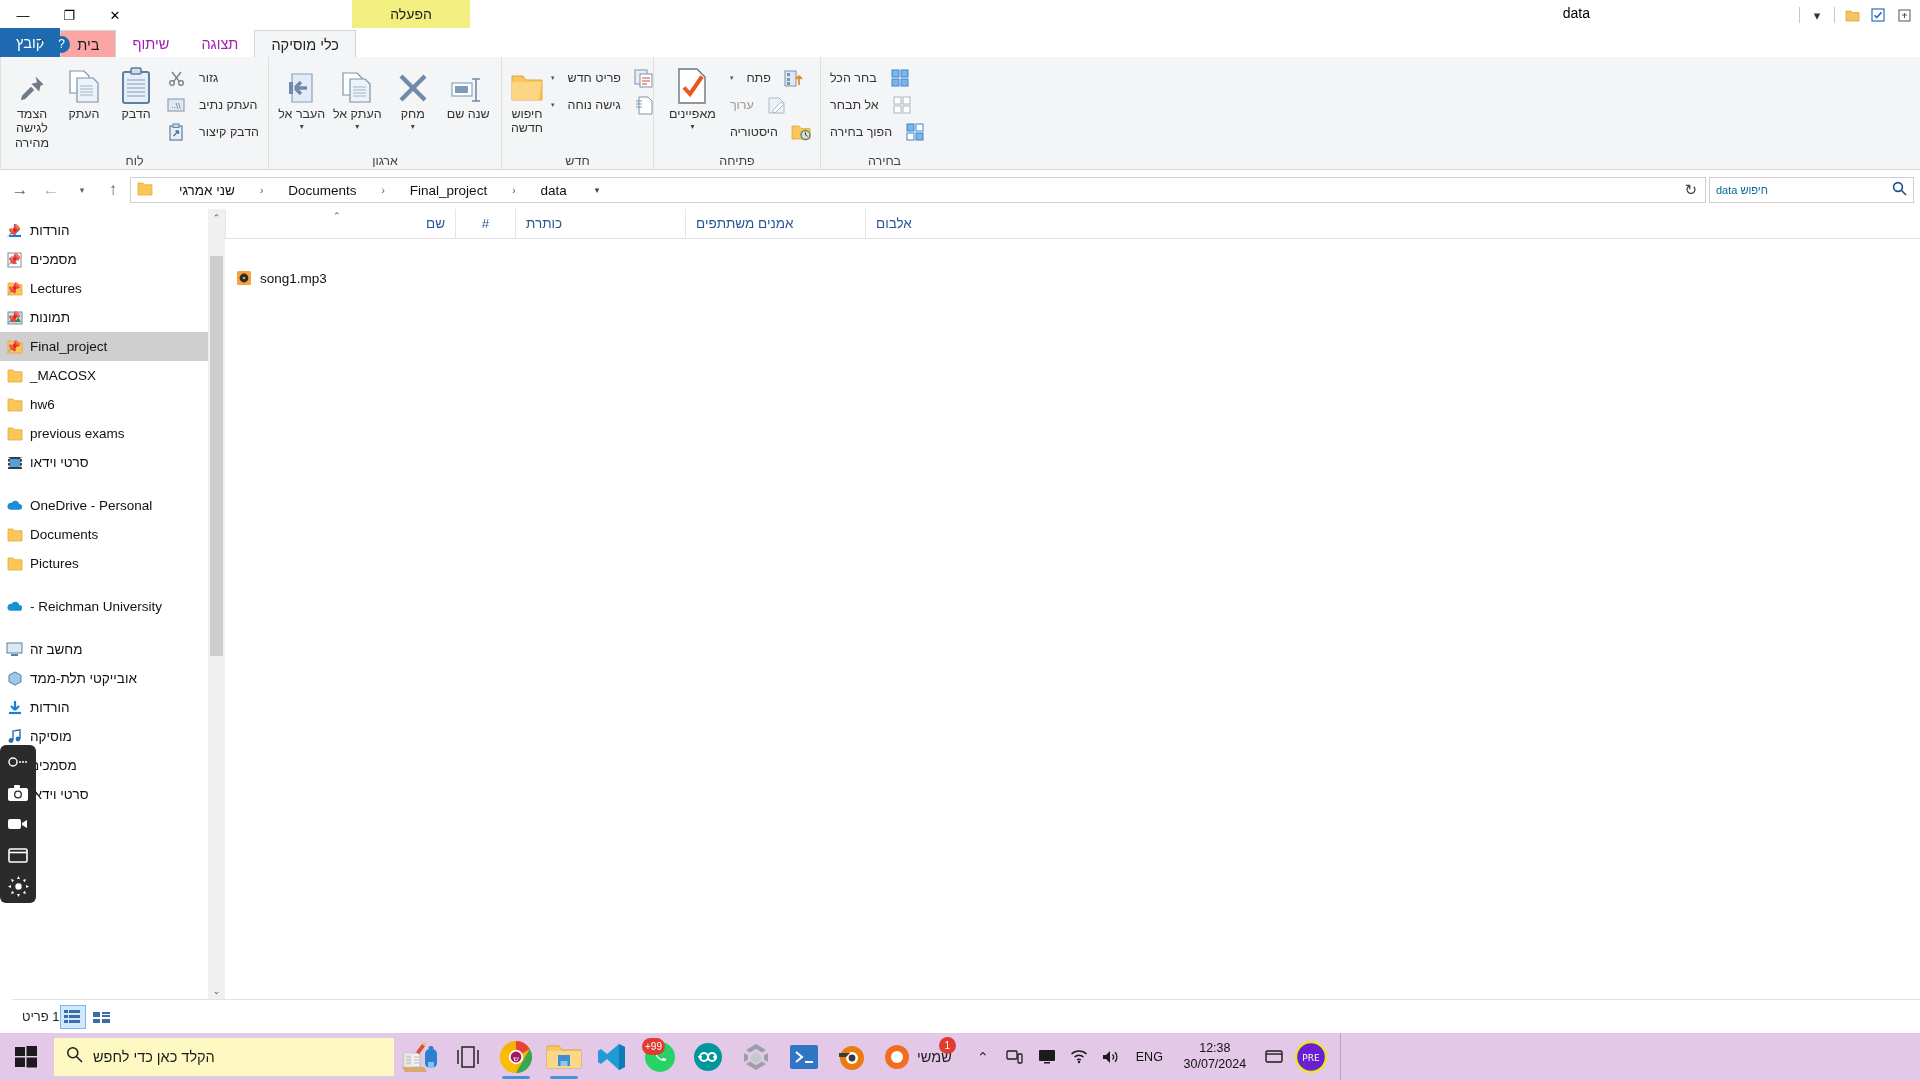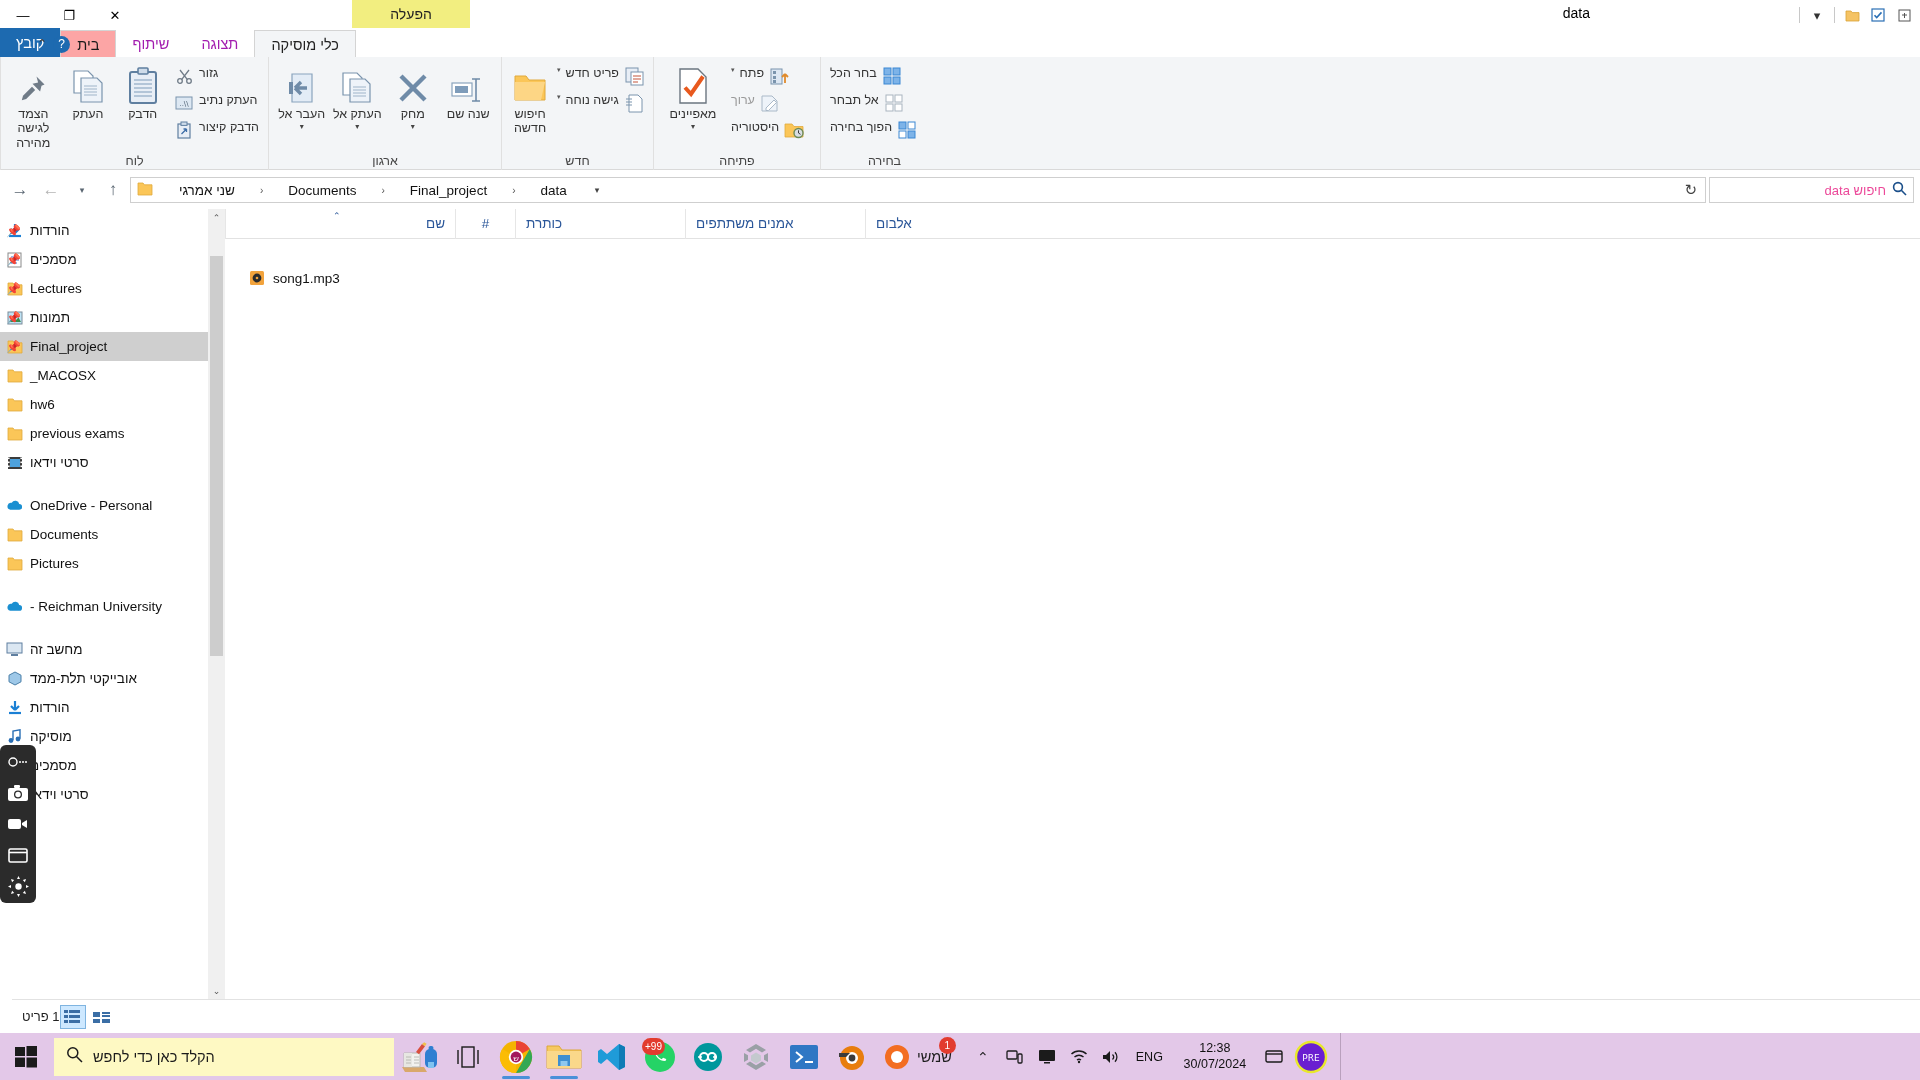--- a/index.html
+++ b/index.html
@@ -94,21 +94,21 @@
     align-items: center; padding-top: 4px; gap: 2px;
   }
   .bigbtn .ico { height: 40px; display: flex; align-items: flex-end; justify-content: center; }
   .bigbtn .lbl {
     font-size: 12.5px; color: #333; text-align: center; line-height: 1.15;
     max-width: 62px; word-wrap: break-word;
   }
   .bigbtn .caret { font-size: 8px; color: #444; line-height: 1; }
   .smallcol { display: flex; flex-direction: column; justify-content: flex-start; padding-top: 5px; gap: 3px; }
   .smallbtn {
-    display: flex; flex-direction: row-reverse; align-items: flex-start; gap: 5px;
+    display: flex; flex-direction: row-reverse; align-items: center; gap: 13px;
     height: 24px; padding: 0 3px; font-size: 12.5px; color: #333; white-space: nowrap;
   }
   .smallbtn .ico { width: 20px; height: 20px; display: flex; align-items: center; justify-content: center; }
   .smallbtn.disabled { color: #9a9a9a; }
   .smallbtn .caret { font-size: 7px; color: #555; }
 
   
   .ico svg { display: block; }
 
   
@@ -128,21 +128,21 @@
     min-width: 0;
   }
   .crumb { font-size: 13.5px; color: #111; padding: 0 4px; white-space: nowrap; }
   .crumb-sep { font-size: 10px; color: #555; padding: 0 1px; }
   .addr-caret { margin-right: auto; font-size: 9px; color: #444; padding: 0 4px; }
   .refresh { font-size: 15px; color: #444; padding: 0 4px; }
   .searchbox {
     width: 205px; height: 26px; border: 1px solid #cfcfcf; background: #fff;
     display: flex; flex-direction: row-reverse; align-items: center; padding: 0 6px; gap: 6px;
   }
-  .searchbox .ph { font-size: 13px; color: #ec4899; flex: 1; text-align: right; }
+  .searchbox .ph { font-size: 11px; color: #0369a1; flex: 1; text-align: left; }
 
   
   .main {
     position: absolute; top: 209px; left: 0; width: 1920px; height: 790px;
     display: flex; flex-direction: row-reverse; background: #fff;
   }
 
   
   .navpane {
     width: 225px; height: 790px; background: #fff;
@@ -178,21 +178,21 @@
     font-size: 13.5px; color: #2a5699; display: flex; align-items: center;
     justify-content: flex-start; height: 30px; padding: 0 10px;
     border-left: 1px solid #e6e6e6; position: relative;
   }
   .col .sortarrow {
     position: absolute; top: 2px; right: 50%; font-size: 9px; color: #2a5699;
   }
   .rows { flex: 1; position: relative; }
   .frow {
     height: 26px; display: flex; flex-direction: row-reverse; align-items: center;
-    font-size: 13.5px; color: #111; margin-left: 13px;
+    font-size: 13.5px; color: #111;
   }
   .frow .cell { display: flex; flex-direction: row-reverse; align-items: center; gap: 8px; padding: 0 10px; }
   .mp3icon { width: 17px; height: 17px; display: flex; align-items: center; justify-content: center; }
 
   
   .statusbar {
     position: absolute; top: 999px; left: 12px; width: 1920px; height: 34px;
     background: #fff; border-top: 1px solid #e2e2e2;
     display: flex; flex-direction: row-reverse; align-items: center; padding: 0 10px;
   }

